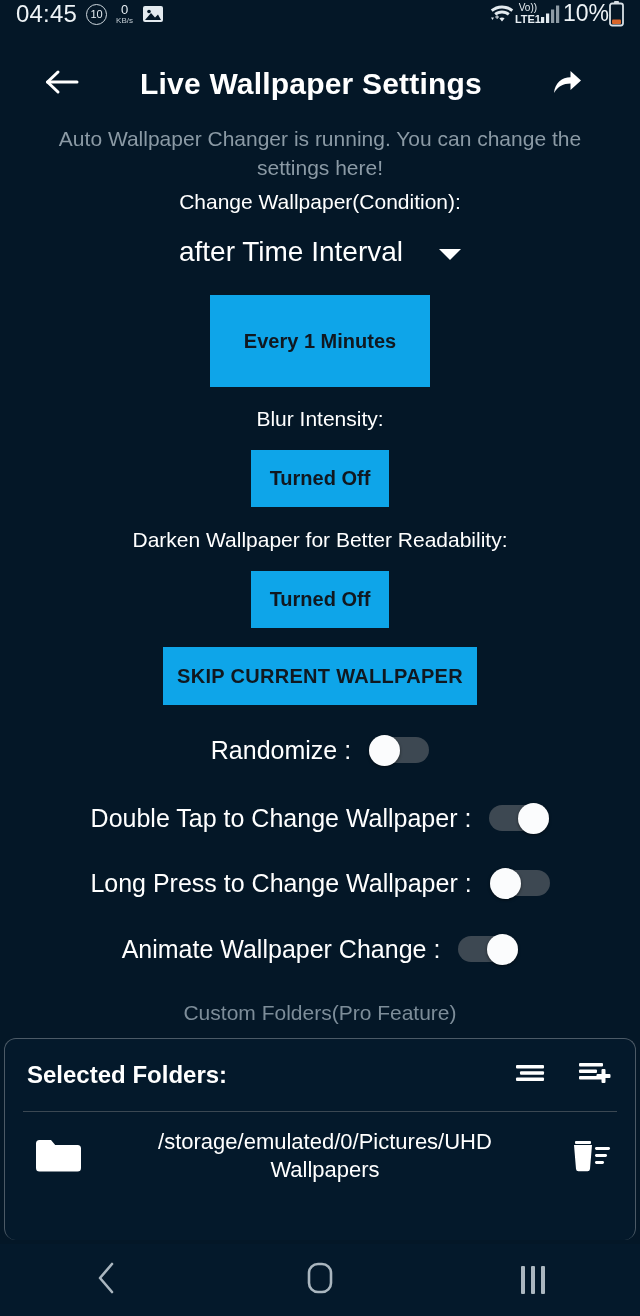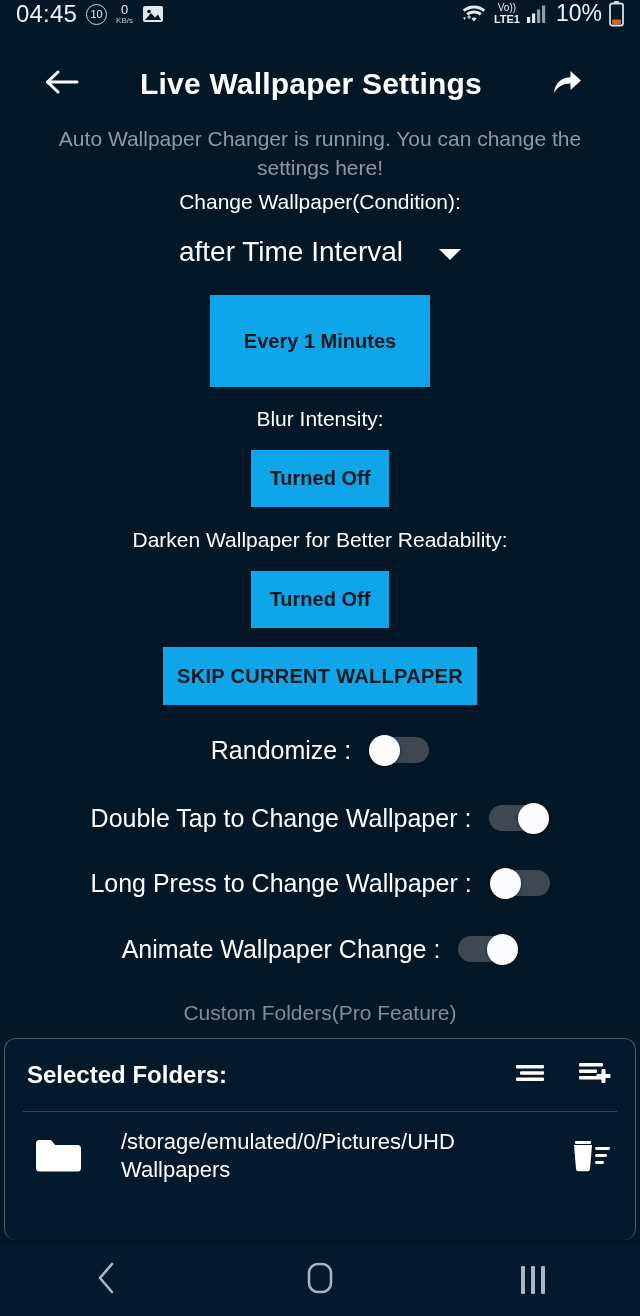--- a/index.html
+++ b/index.html
@@ -17,21 +17,21 @@
 
   
   #status-bar {
     position: absolute; top: 0; left: 0;
     width: 640px; height: 46px;
     display: flex; align-items: flex-start;
     padding: 0 16px;
     color: #e8eef2;
   }
   .sb-left { display: flex; align-items: center; gap: 9px; }
-  .sb-right { display: flex; align-items: center; gap: 7px; margin-left: auto; }
+  .sb-right { display: flex; align-items: center; gap: 0; margin-left: auto; }
   #sb-clock { font-size: 24px; letter-spacing: 0.2px; color: #eef3f6; }
   .sb-circle {
     width: 21px; height: 21px; border-radius: 50%;
     border: 1.6px solid #cfd8de;
     display: flex; align-items: center; justify-content: center;
     font-size: 11px; color: #e6edf2;
   }
   .sb-speed { display: flex; flex-direction: column; align-items: center; line-height: 1; }
   .sb-speed .num { font-size: 13px; color: #e6edf2; }
   .sb-speed .unit { font-size: 8px; color: #c3ccd3; margin-top: 1px; }
@@ -153,20 +153,21 @@
   }
   #folders-header-title { font-size: 24px; color: #ffffff; font-weight: bold; }
   #folders-header-actions { margin-left: auto; display: flex; align-items: center; gap: 30px; }
   #folders-divider {
     height: 1px; background: #3b4853; margin: 0 18px;
   }
   .folder-row {
     display: flex; align-items: center;
     padding: 16px 22px 0 28px;
     gap: 40px;
+    text-align: center;
   }
   .folder-path {
     font-size: 22px; line-height: 28px; color: #ffffff;
     flex: 1;
   }
   .folder-icon, .row-action-icon { flex: none; display:flex; align-items:center; }
 
   
   #nav-bar {
     position: absolute; left: 0; bottom: 0;

